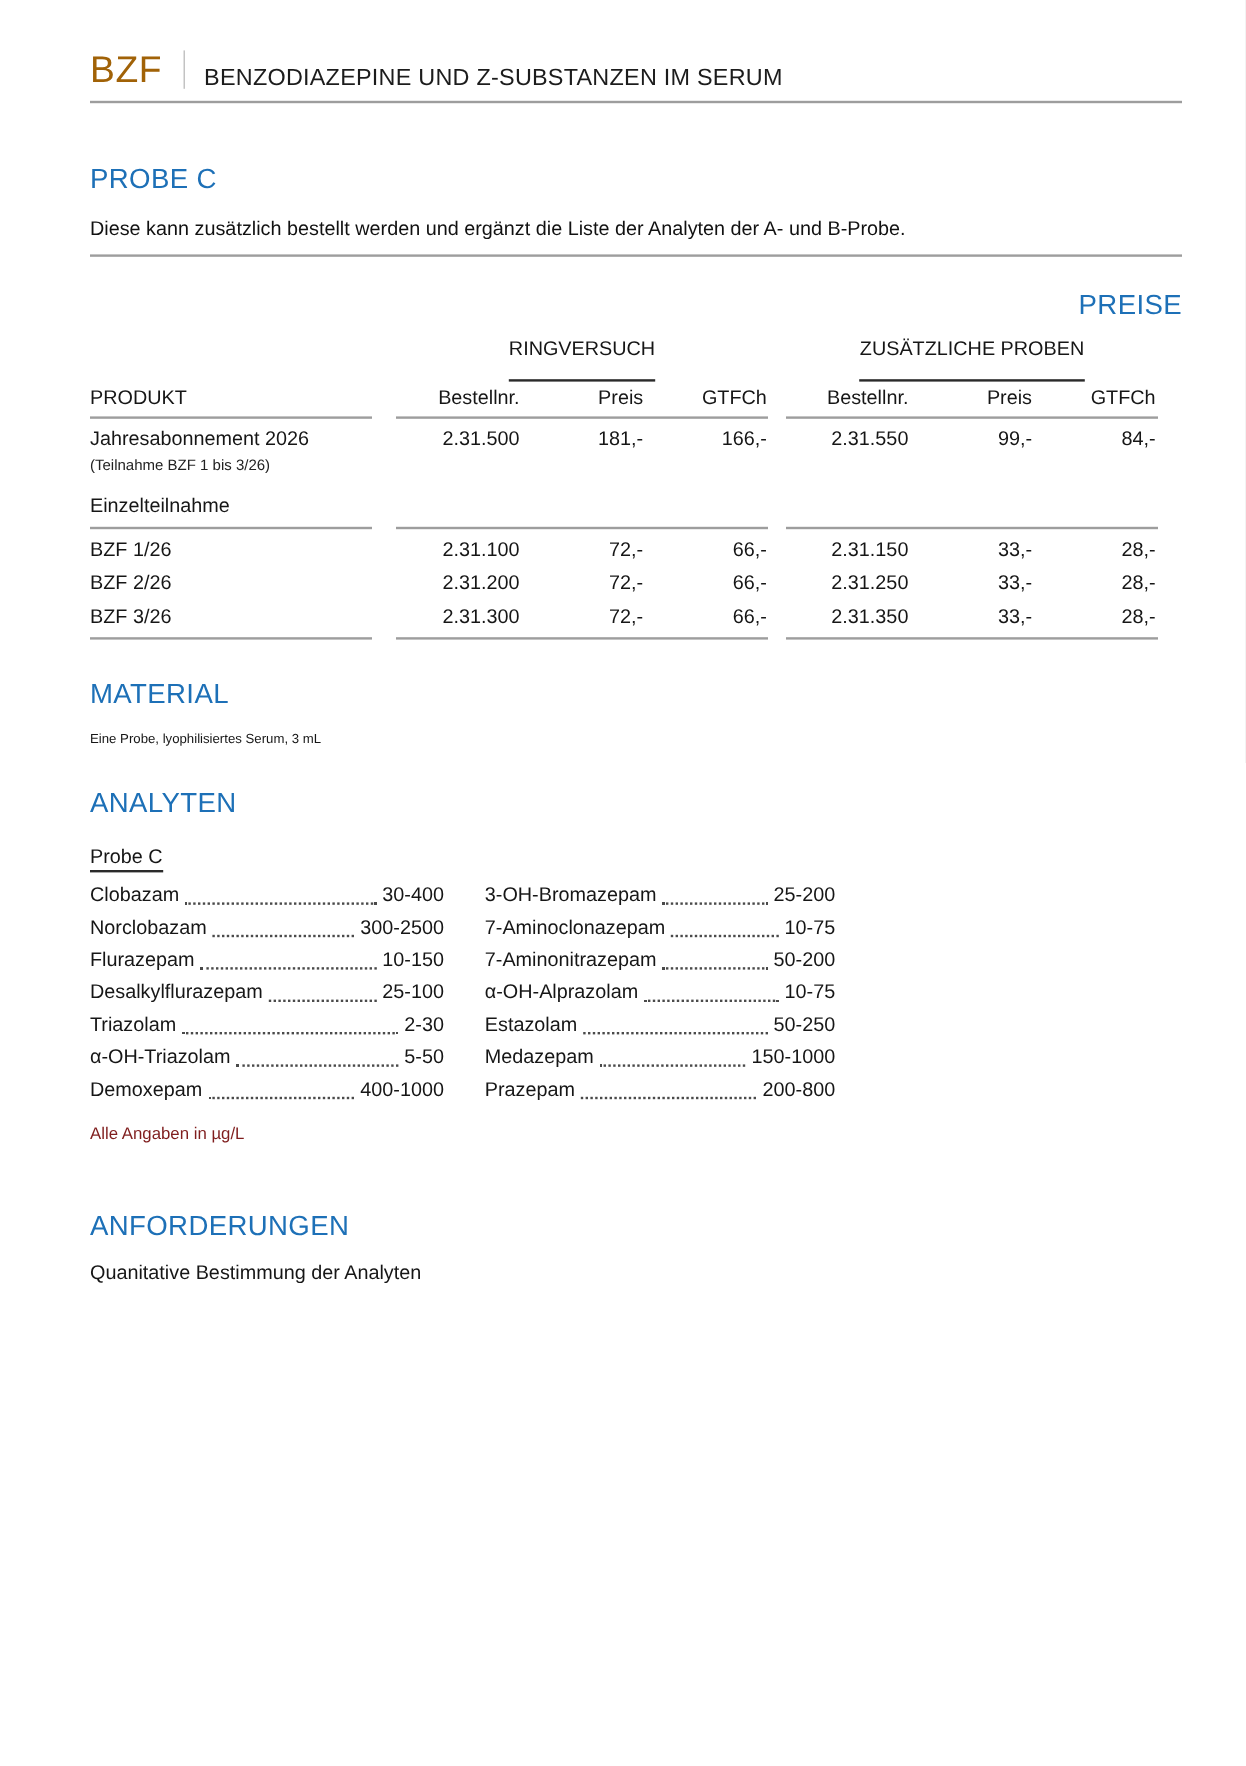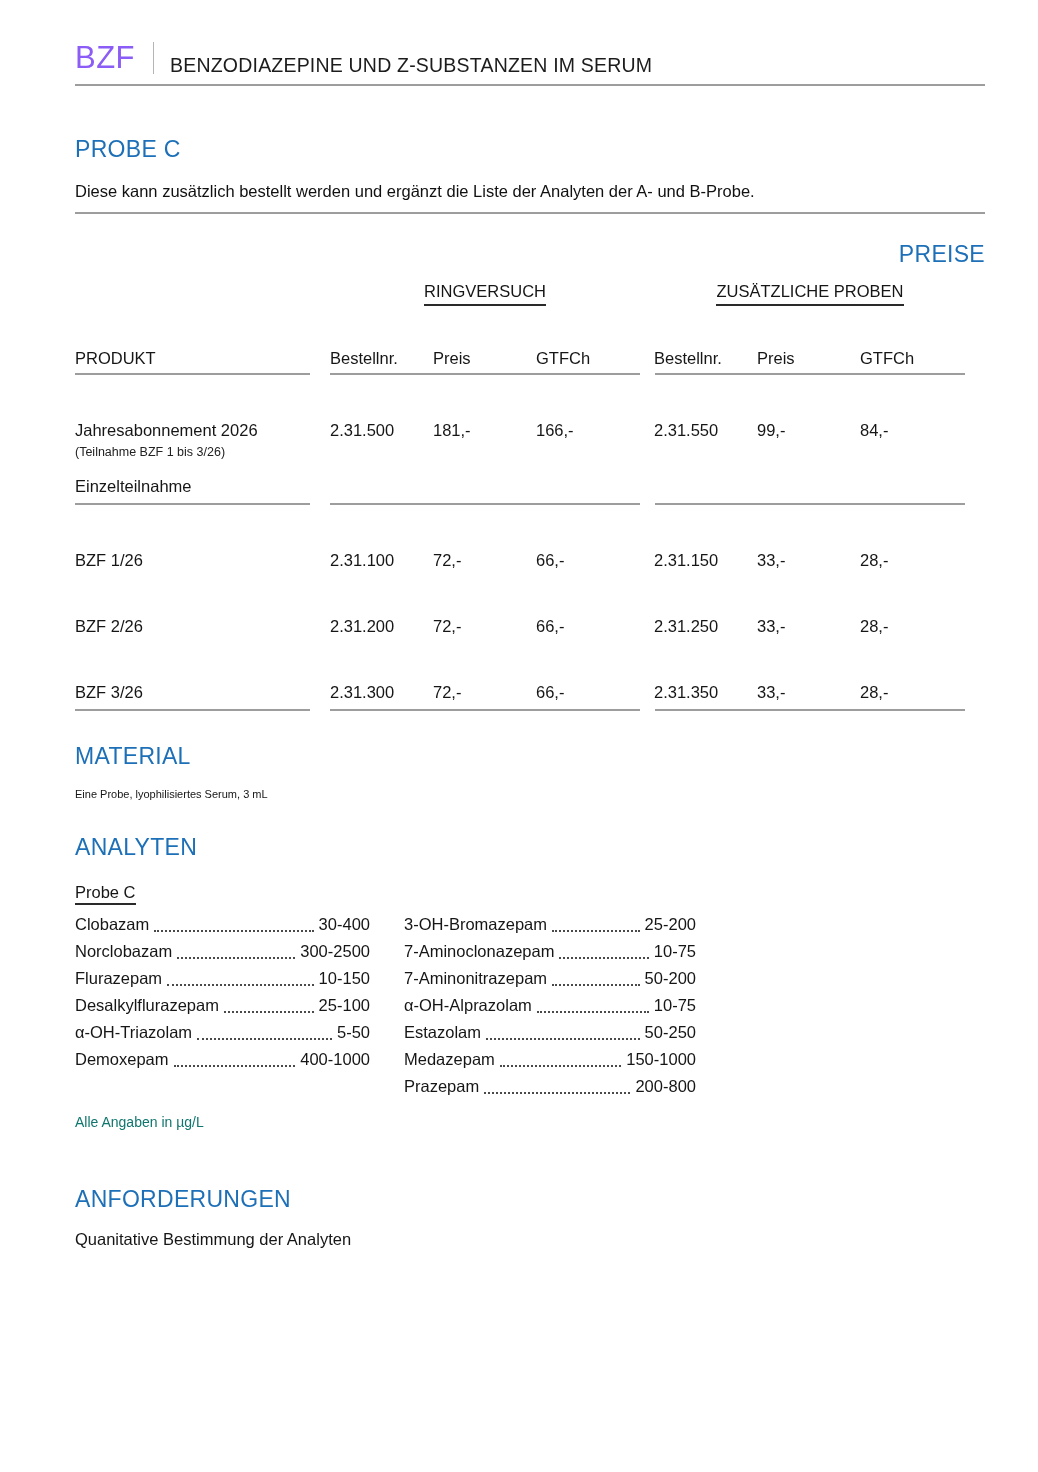--- a/index.html
+++ b/index.html
@@ -8,43 +8,43 @@
     width:1038px;height:1472px;
     margin:0 auto;
     background:#ffffff;
     box-sizing:border-box;
     padding:38px 53px 0 75px;
     font-family:"Liberation Sans", sans-serif;
     color:#161616;
   }
   
   .hdr{display:flex;align-items:center;}
-  .hdr-logo{font-size:31px;color:#8b5cf6;letter-spacing:0.5px;}
+  .hdr-logo{font-size:31px;color:#a16207;letter-spacing:0.5px;}
   .hdr-div{width:1px;height:32px;background:#b5b5b5;margin:0 16px 0 18px;}
   .hdr-title{font-size:19.5px;color:#1c1c1c;letter-spacing:0.2px;padding-top:6px;margin-top:10px;}
   .rule{height:2px;background:#9d9d9d;border:0;margin:0;}
   .hdr-rule{margin-top:7px;}
   
   .sect-h{font-size:23px;color:#1d70b7;letter-spacing:0.3px;}
   
   .probe-h{margin-top:50px;}
   .probe-text{margin-top:19px;font-size:16.5px;color:#111;}
   .probe-rule{margin-top:11px;}
   
   .preise-h{margin-top:27px;text-align:right;}
   .pt{margin-top:12px;font-size:16.5px;}
   .pt-row{display:flex;align-items:baseline;line-height:28px;}
   .cell-prod{width:235px;flex:0 0 235px;}
   .gap1{width:20px;flex:0 0 20px;}
   .gap2{width:15px;flex:0 0 15px;}
-  .cell{width:103px;flex:0 0 103px;text-align:left;white-space:nowrap;margin-top:38px;}
+  .cell{width:103px;flex:0 0 103px;text-align:right;white-space:nowrap;}
   .grp-spacer{width:255px;flex:0 0 255px;}
   .grp{width:310px;flex:0 0 310px;text-align:center;line-height:22px;}
   .grp + .ggap{width:15px;flex:0 0 15px;}
-  .grp span{display:inline-block;border-bottom:2px solid #2a2a2a;padding-bottom:2px;}
+  .grp span{display:inline-block;border-bottom:2px solid #2a2a2a;padding-bottom:14px;}
   .pt-rule-row{display:flex;margin-top:3px;margin-bottom:3px;}
   .pt-rule-row i{display:block;height:2px;background:#9d9d9d;}
   .pt-rule-row .r1{width:235px;margin-right:20px;}
   .pt-rule-row .r2{width:310px;margin-right:15px;}
   .pt-rule-row .r3{width:310px;}
   .subnote{font-size:12.5px;color:#222;line-height:16px;margin-top:0px;}
   .einzel-row{margin-top:12px;}
   .cols-row{margin-top:2px;line-height:24px;}
   
   .material-h{margin-top:32px;}
@@ -52,21 +52,21 @@
   
   .analyten-h{margin-top:34px;}
   .an-sub{margin-top:22px;font-size:16.5px;display:inline-block;border-bottom:2px solid #2a2a2a;padding-bottom:1px;}
   .an-cols{display:flex;margin-top:6px;}
   .an-col{width:295px;flex:0 0 295px;}
   .an-col.right{margin-left:34px;width:292px;flex:0 0 292px;}
   .an-row{display:flex;align-items:baseline;line-height:27px;font-size:16.5px;}
   .a-name{white-space:nowrap;}
   .a-leader{flex:1;border-bottom:2px dotted #4a4a4a;margin:0 5px;align-self:flex-end;margin-bottom:6px;min-width:12px;}
   .a-range{white-space:nowrap;text-align:right;}
-  .an-note{margin-top:14px;font-size:14px;color:#0f766e;}
+  .an-note{margin-top:14px;font-size:14px;color:#7f1d1d;}
   
   .anf-h{margin-top:56px;}
   .anf-text{margin-top:17px;font-size:16.5px;}
 </style>
 </head>
 <body>
 
 <div class="page">
 
   <div class="hdr">
@@ -197,20 +197,25 @@
           <span class="a-name">Flurazepam</span>
           <span class="a-leader"></span>
           <span class="a-range">10-150</span>
         </div>
       <div class="an-row">
           <span class="a-name">Desalkylflurazepam</span>
           <span class="a-leader"></span>
           <span class="a-range">25-100</span>
         </div>
       <div class="an-row">
+          <span class="a-name">Triazolam</span>
+          <span class="a-leader"></span>
+          <span class="a-range">2-30</span>
+        </div>
+      <div class="an-row">
           <span class="a-name">α-OH-Triazolam</span>
           <span class="a-leader"></span>
           <span class="a-range">5-50</span>
         </div>
       <div class="an-row">
           <span class="a-name">Demoxepam</span>
           <span class="a-leader"></span>
           <span class="a-range">400-1000</span>
         </div>
     </div>

